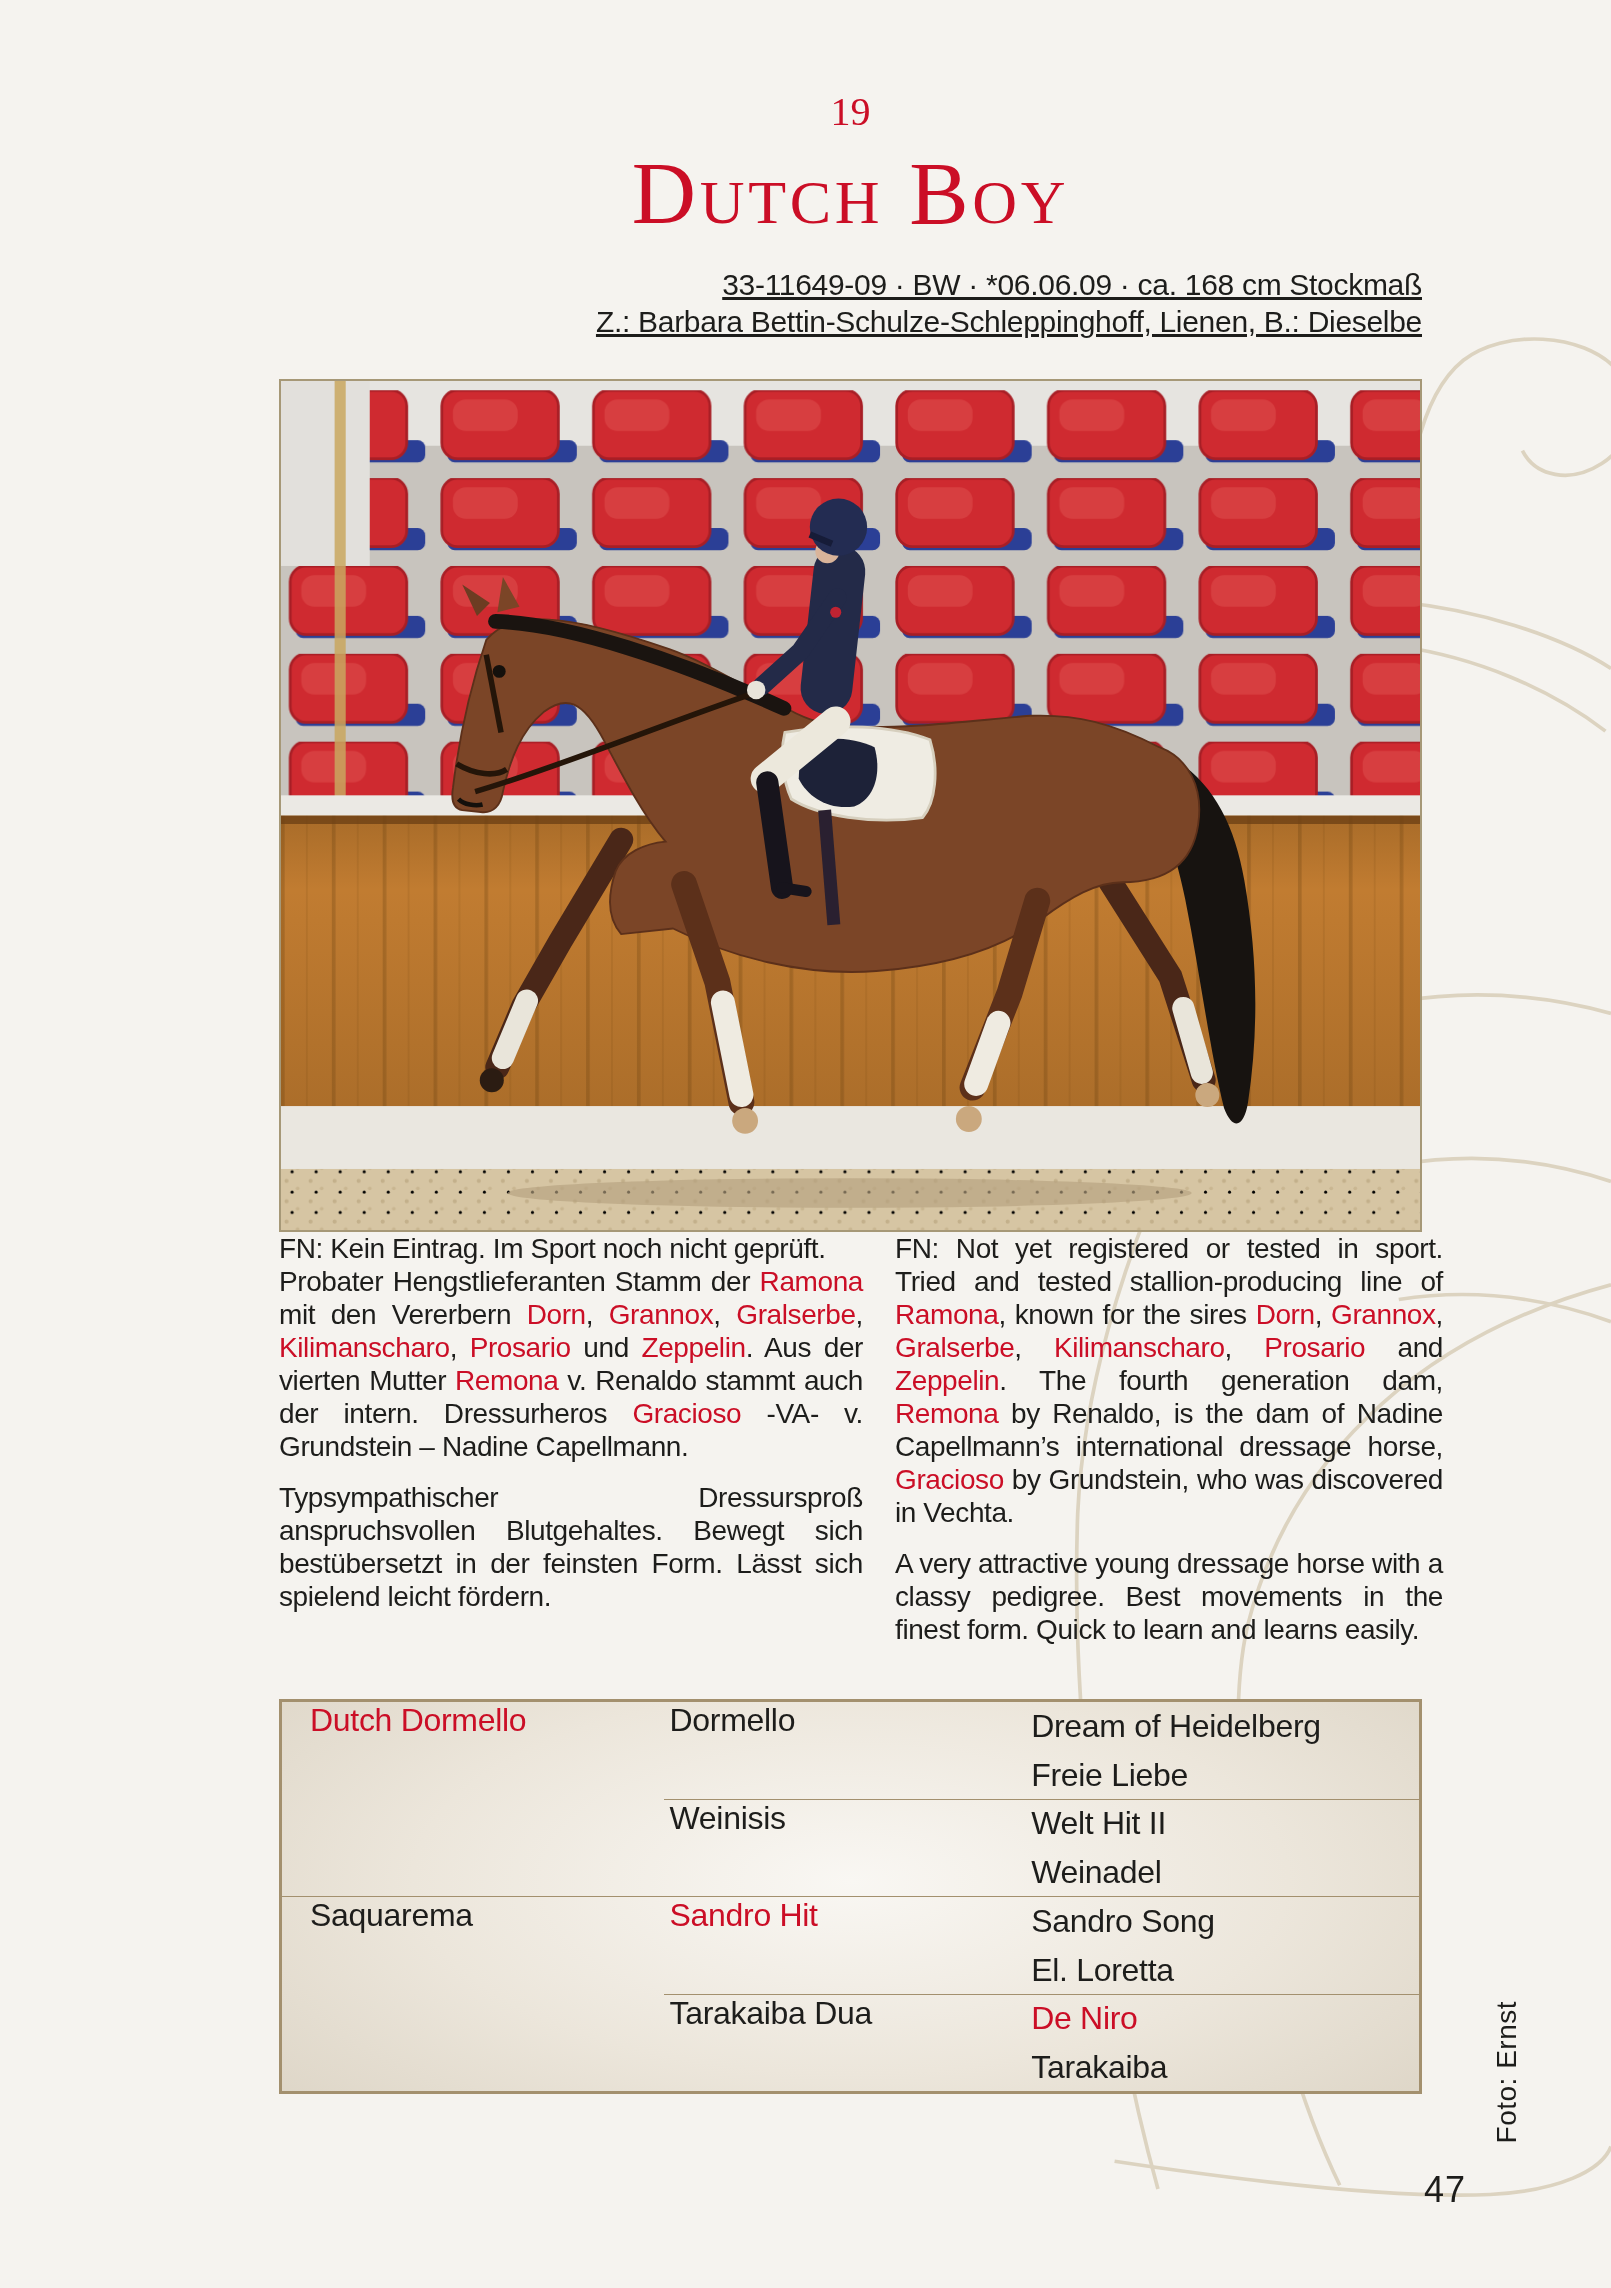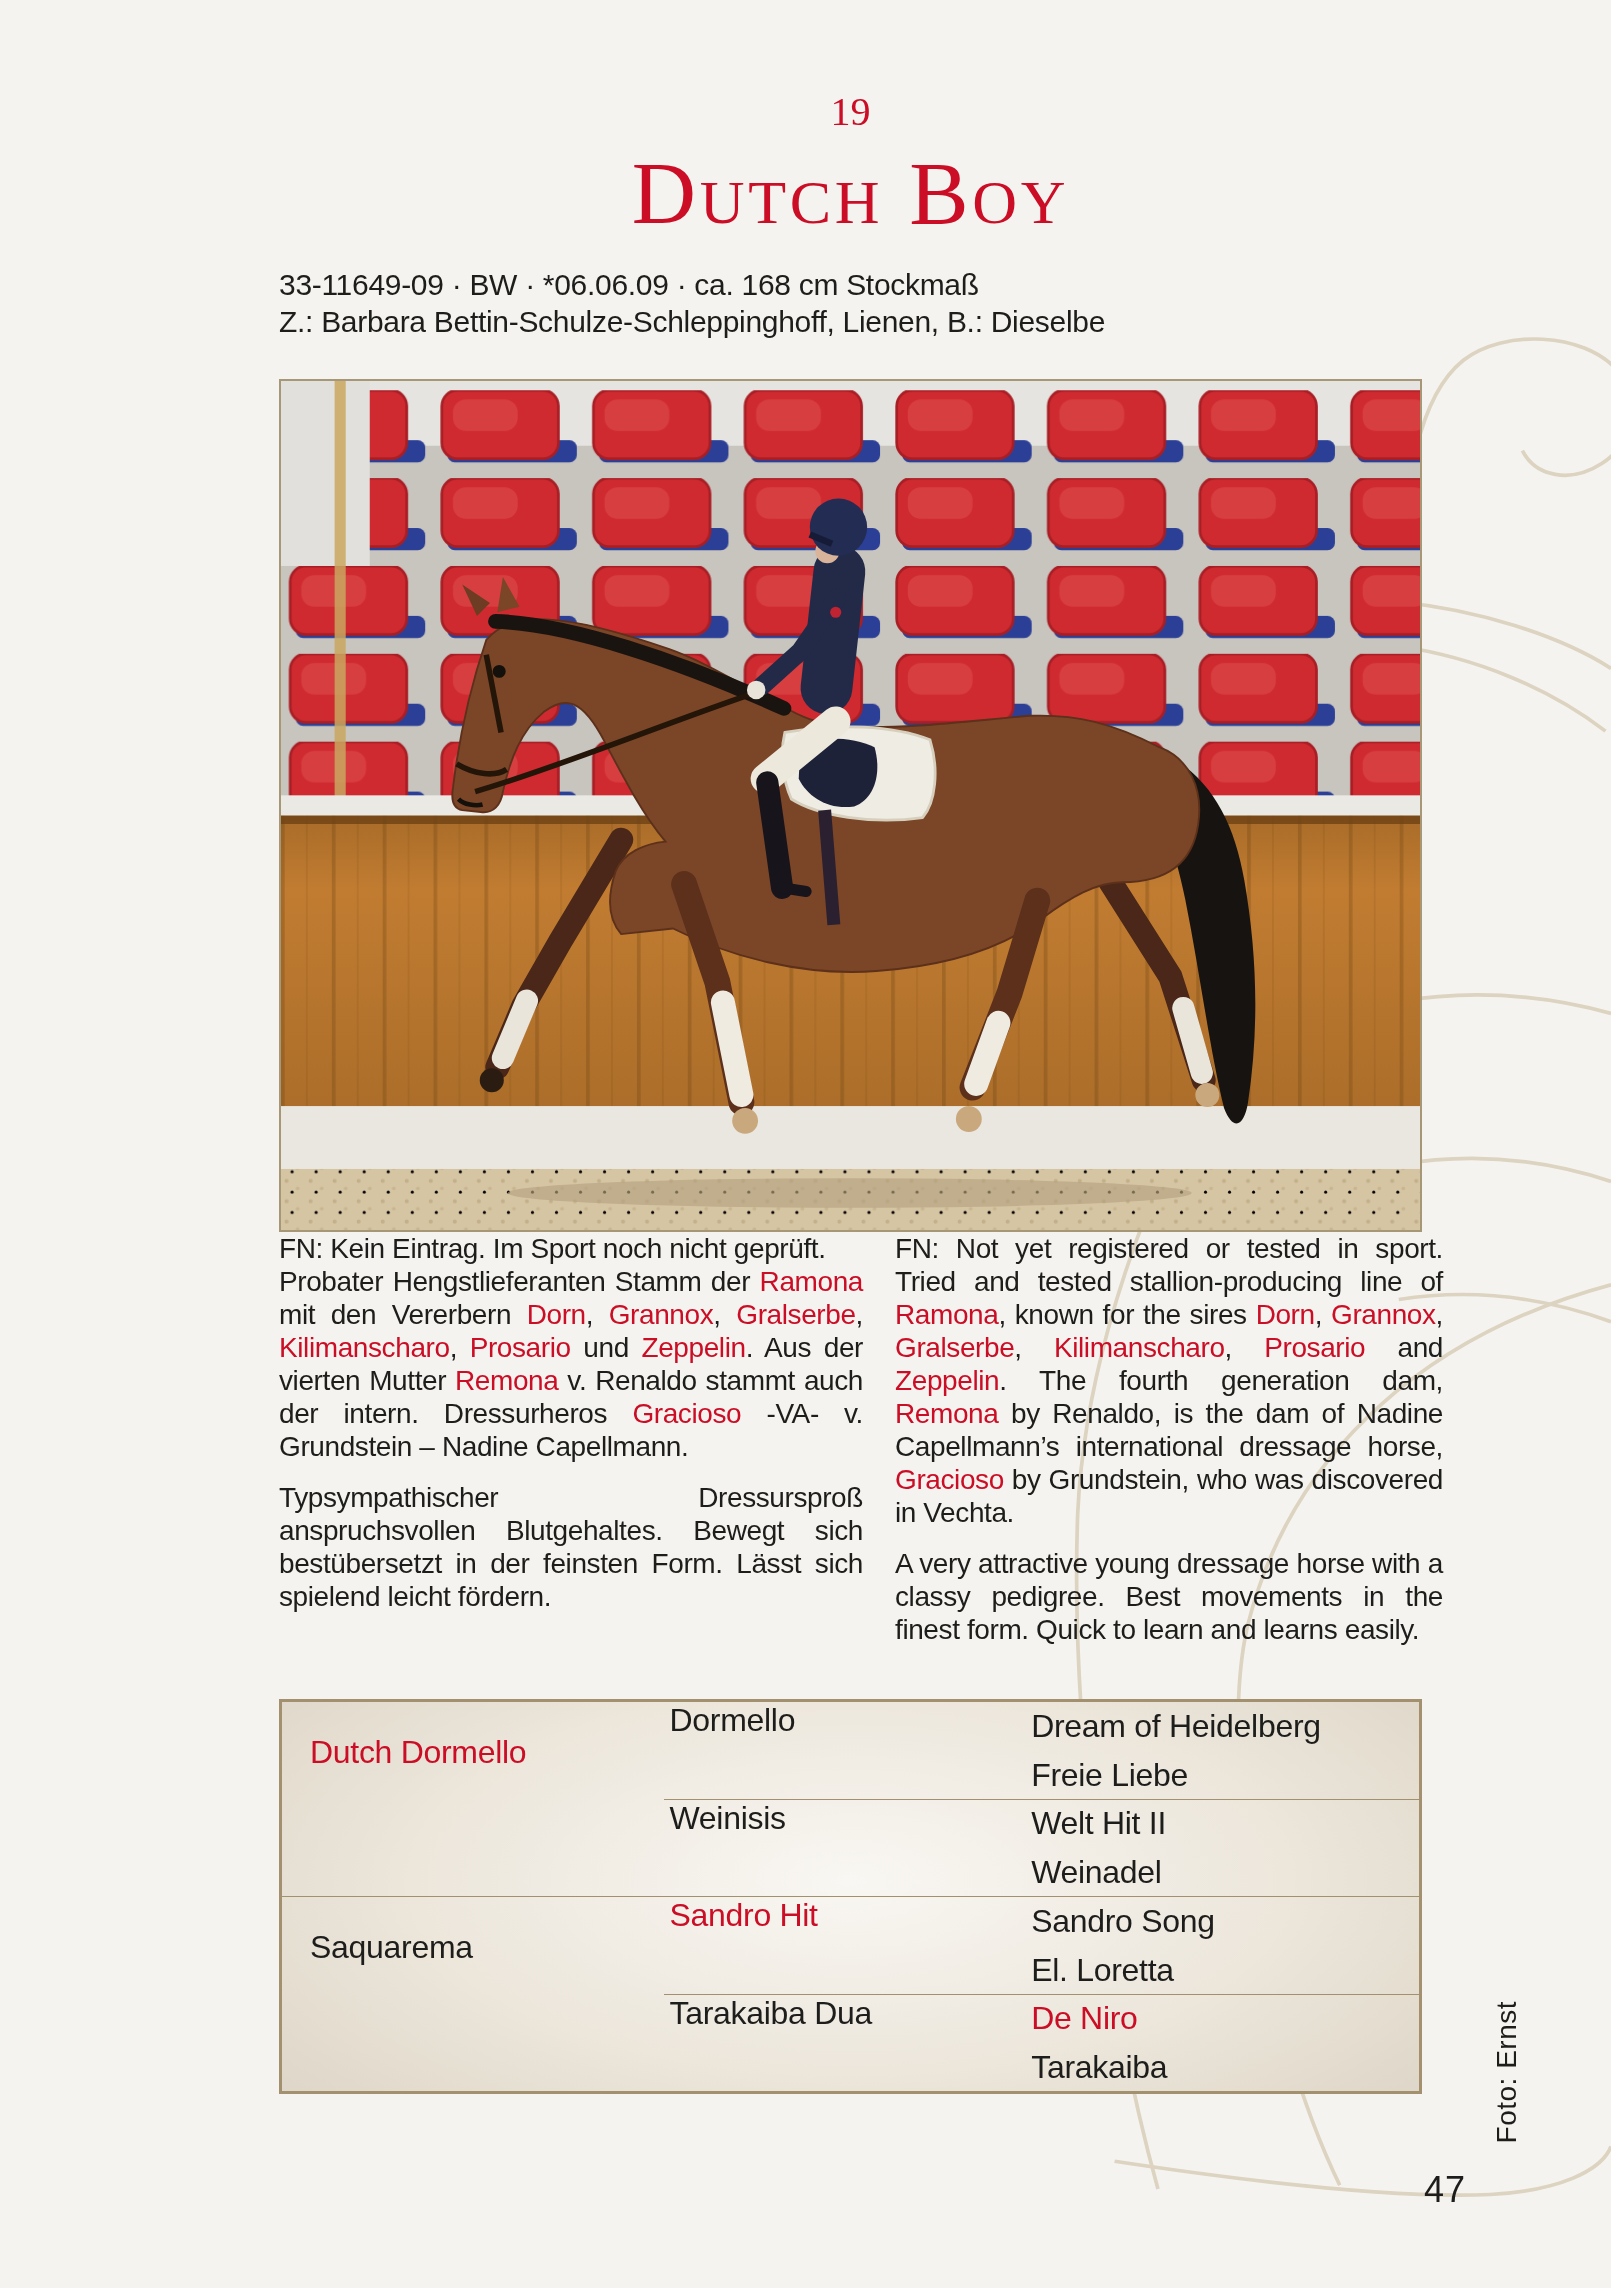--- a/index.html
+++ b/index.html
@@ -22,21 +22,21 @@
   .lot-number{
     margin-top:92px;text-align:center;
     font-family:"Liberation Serif", serif;font-size:40px;line-height:1;
     color:var(--accent-red);
   }
   .horse-title{
     margin-top:16.6px;text-align:center;
     font-family:"Liberation Serif", serif;font-variant:small-caps;
     font-size:89px;line-height:1;letter-spacing:3.7px;color:var(--accent-red);
   }
-  .info-lines{margin-top:28px;text-align:left;font-size:30px;line-height:37px;letter-spacing:-0.3px;}
+  .info-lines{margin-top:28px;text-align:right;font-size:30px;line-height:37px;letter-spacing:-0.3px;text-decoration:underline;}
 
   figure.photo{
     margin:39px 0 0 0;width:1143px;height:853px;box-sizing:border-box;
     border:2.8px solid #a69877;background:#cac6c0;
   }
   figure.photo svg{display:block;width:100%;height:100%;}
 
   .cols{
     display:grid;grid-template-columns:584px 548px;column-gap:10px;
     height:449px;gap:32px;
@@ -49,21 +49,21 @@
   .rd{color:var(--accent-red);}
 
   .pedigree{
     margin-top:18.5px;box-sizing:border-box;width:1143px;
     border:3.7px solid var(--border-tan);
     background:radial-gradient(ellipse 70% 90% at 50% 46%, #f9f7f3 0%, #ece6db 55%, #dcd4c5 100%);
   }
   .ped-group{display:grid;grid-template-columns:382px 358px 1fr;grid-template-rows:97px 97px;}
   .ped-group + .ped-group{border-top:1.8px solid var(--border-tan);}
   .ped-cell{display:flex;align-items:flex-start;font-size:32px;letter-spacing:-0.3px;}
-  .g1{grid-row:1 / span 2;padding-left:28px;margin-top:32px;}
+  .g1{grid-row:1 / span 2;padding-left:28px;}
   .g2{padding-left:5.5px;}
   .g3{flex-direction:column;align-items:flex-start;justify-content:center;gap:12px;padding-left:9.2px;}
   .rowline{border-top:1.8px solid var(--border-tan);}
 
   .photo-credit{
     position:absolute;left:1491px;top:2001px;z-index:1;
     writing-mode:vertical-rl;transform:rotate(180deg);
     font-size:28px;letter-spacing:0.5px;color:var(--ink);
   }
   .page-number{

